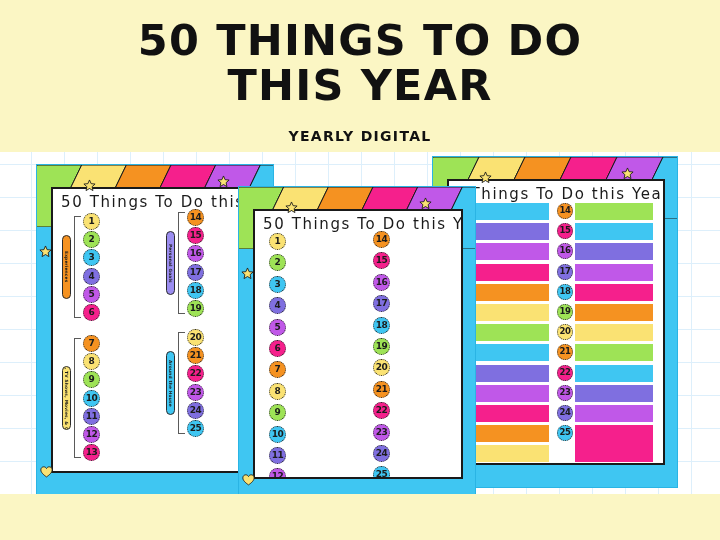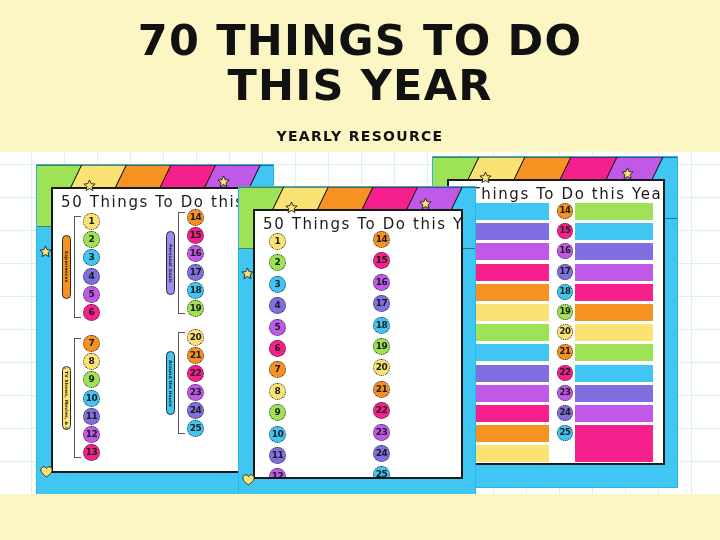--- a/index.html
+++ b/index.html
@@ -379,19 +379,19 @@
         <div class="star" style="left: 2px; top: 78px;"><svg viewBox="0 0 24 24" width="13" height="13">
             <path d="M12 1.8 L15 8.6 L22.3 9.3 L16.8 14.2 L18.4 21.4 L12 17.6 L5.6 21.4 L7.2 14.2 L1.7 9.3 L9 8.6 Z" fill="#fae273" stroke="#1a1a1a" stroke-width="1.6"></path>
           </svg></div>
         <div class="heart" style="left: 3px; top: 298px;"><svg viewBox="0 0 24 22" width="13" height="12">
             <path d="M12 20 C12 20 1.5 13.5 1.5 7.2 C1.5 3.6 4.2 1.4 7 1.4 C9.3 1.4 11.1 2.9 12 4.6 C12.9 2.9 14.7 1.4 17 1.4 C19.8 1.4 22.5 3.6 22.5 7.2 C22.5 13.5 12 20 12 20 Z" fill="#fae273" stroke="#1a1a1a" stroke-width="1.6"></path>
           </svg></div>
       </div>
     </div>
 
   <div class="band band-top"></div>
-  <div class="title-main">70 THINGS TO DO
+  <div class="title-main">50 THINGS TO DO
 THIS YEAR</div>
-  <div class="title-sub">YEARLY RESOURCE</div>
+  <div class="title-sub">YEARLY DIGITAL</div>
 
   <div class="band band-bottom"></div>
 
 </div>
 
 </body></html>

